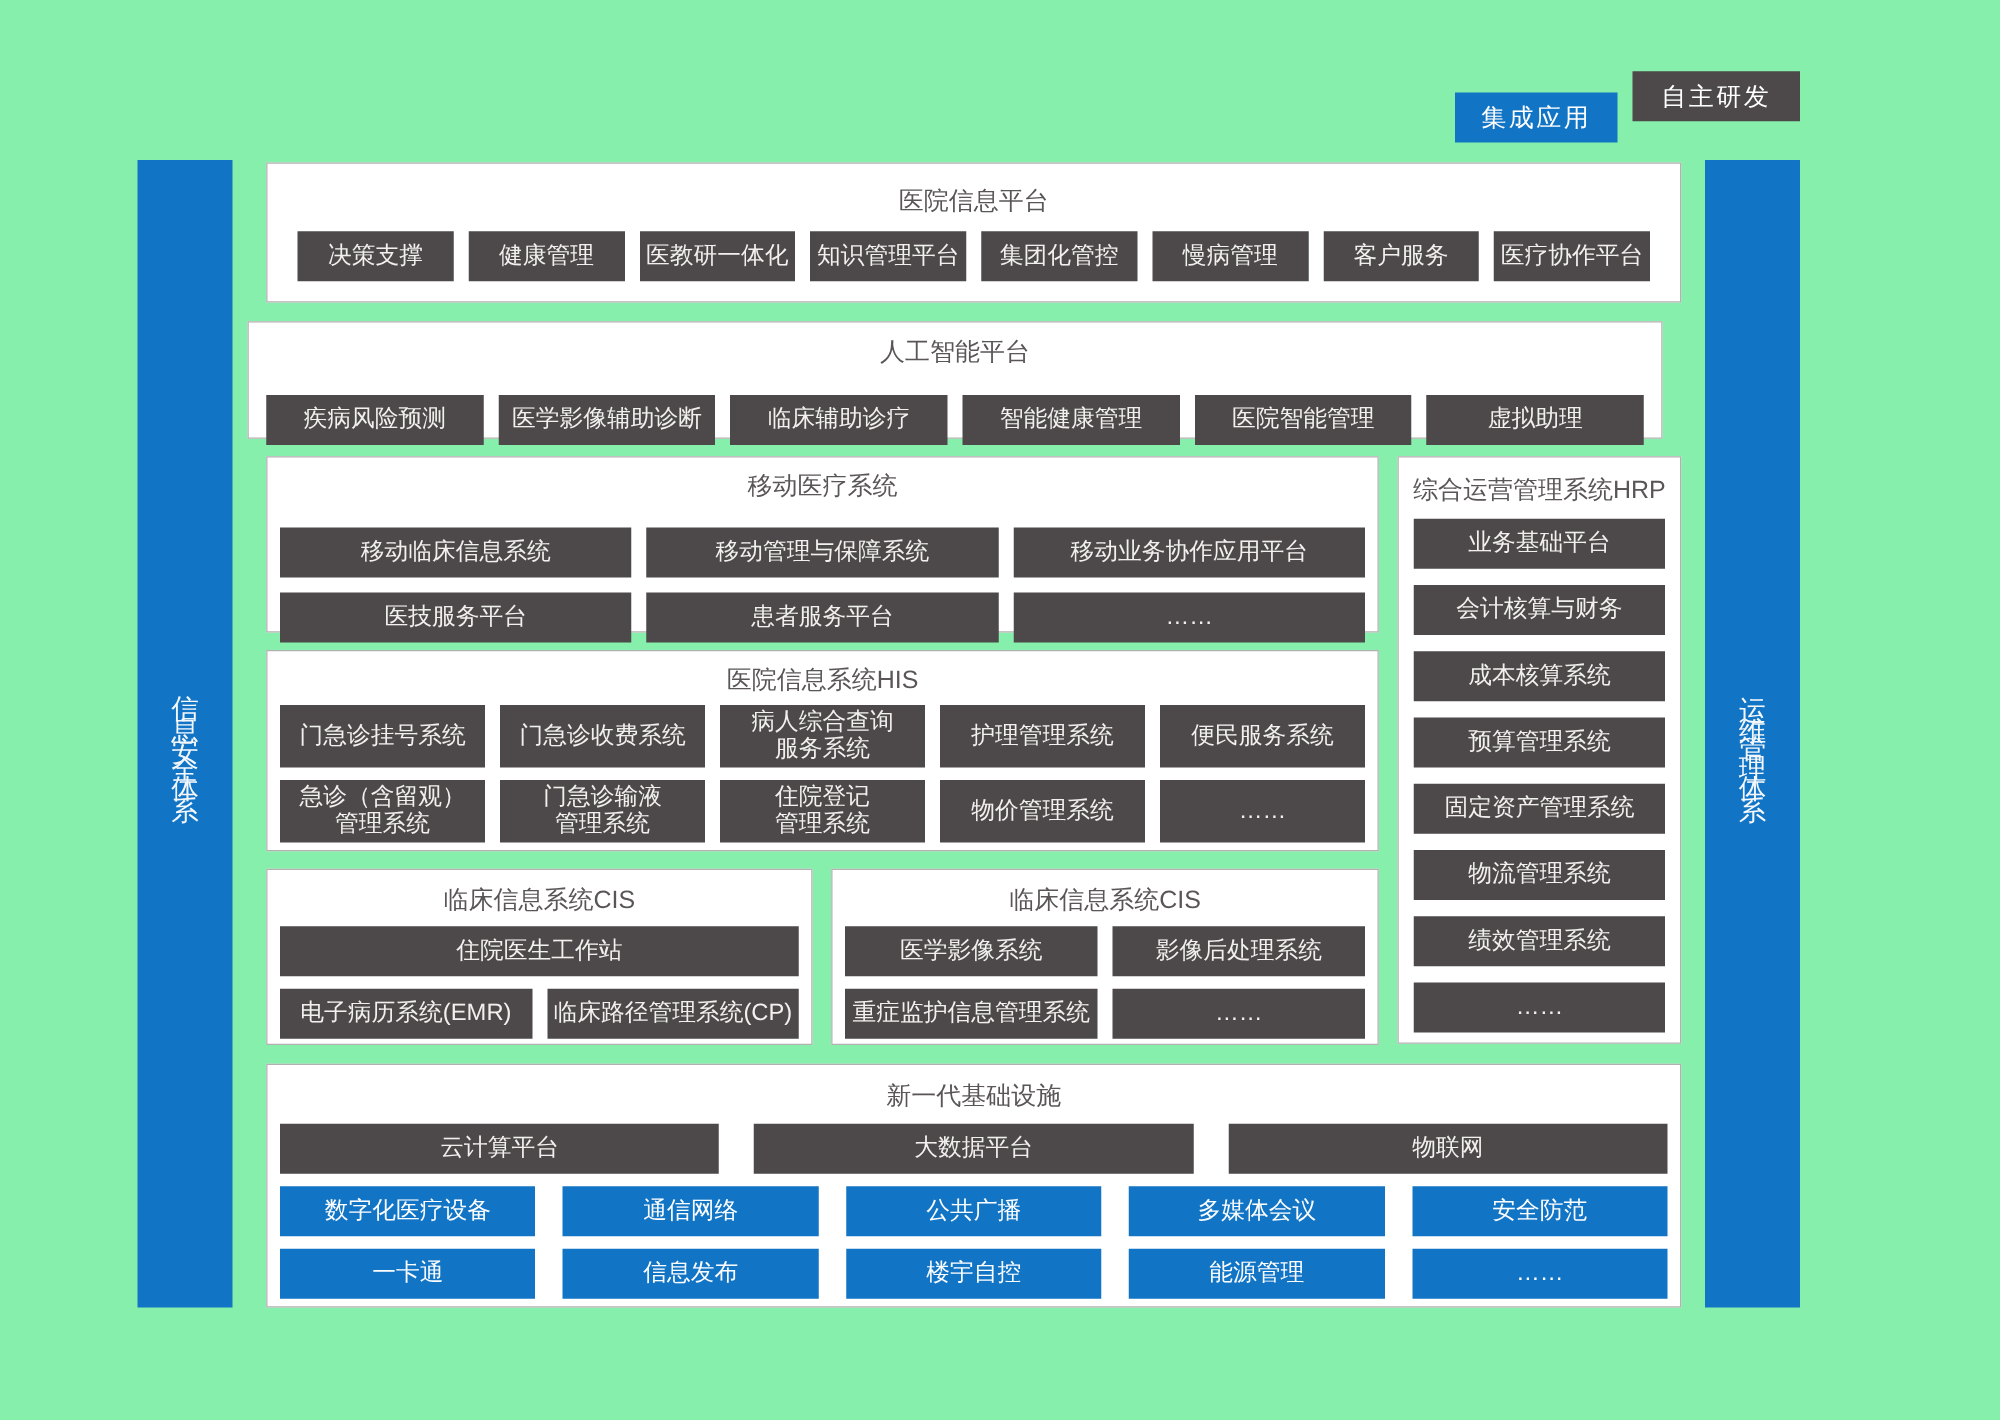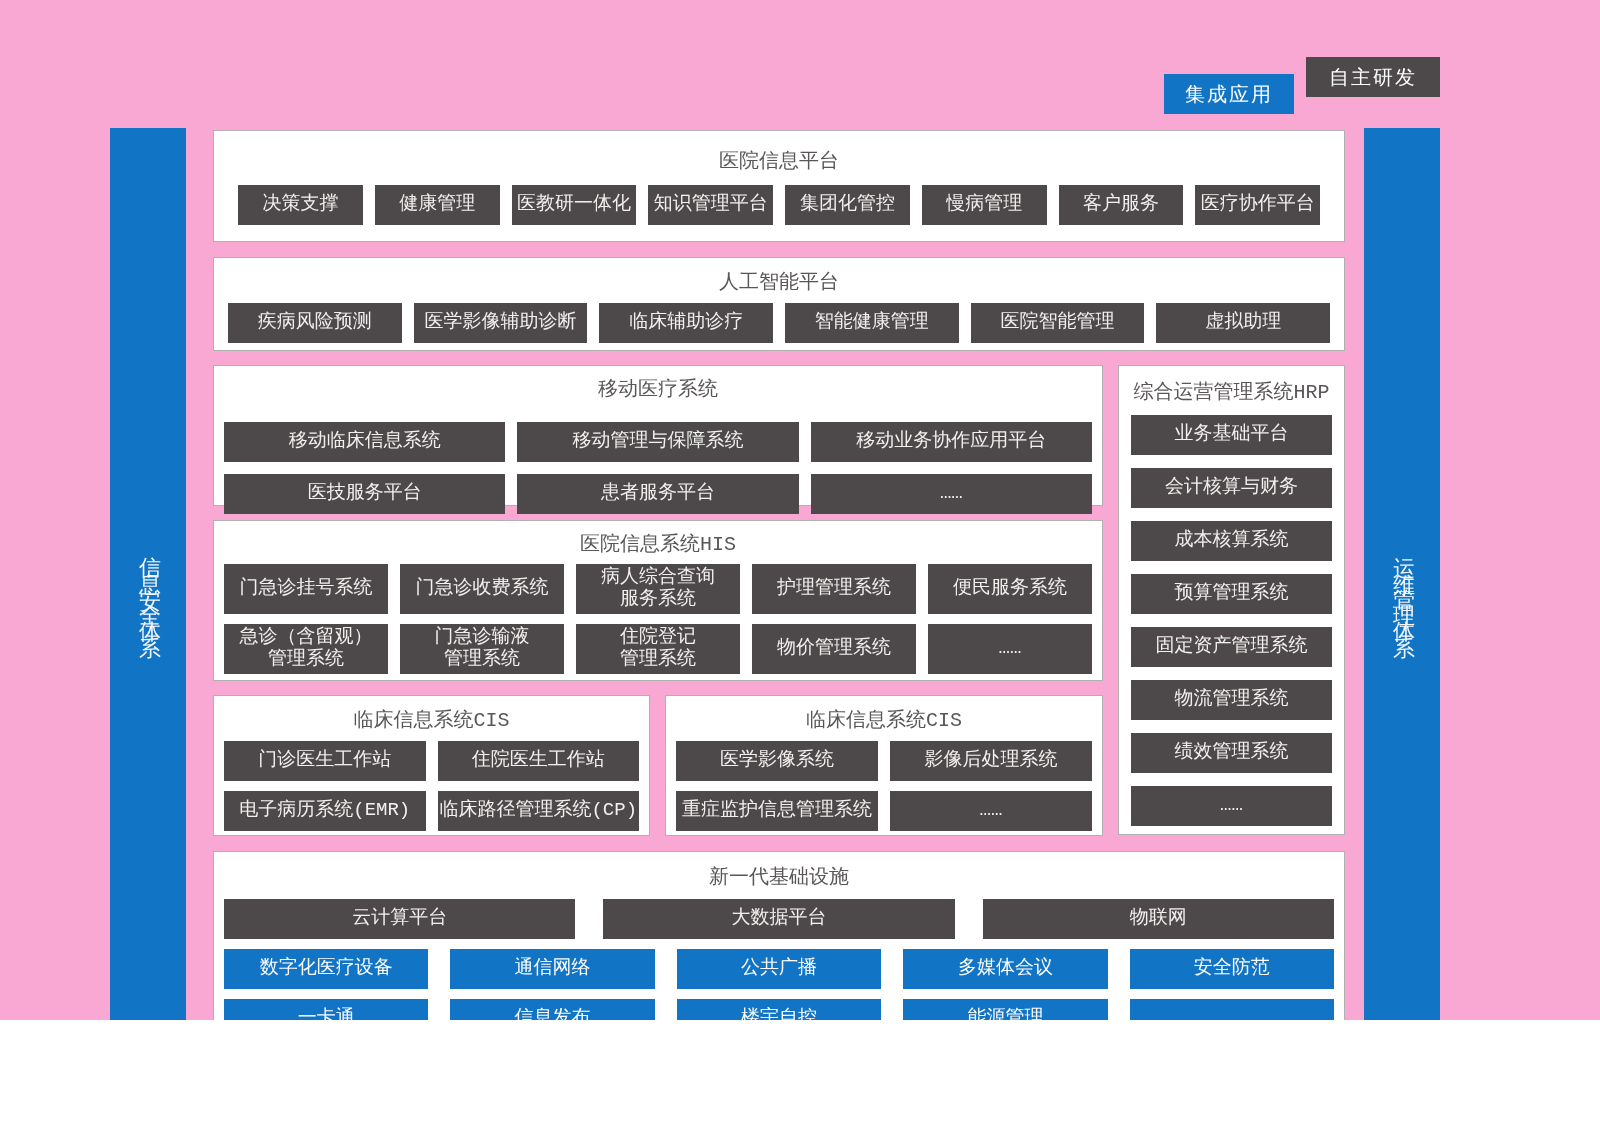--- a/index.html
+++ b/index.html
@@ -3,22 +3,22 @@
 <meta charset="utf-8">
 <style>
   :root{
     --blue:#1274c5;
     --dark:#4d494a;
     --border:#b3b0b1;
     --title:#5a5657;
   }
   html,body{margin:0;padding:0;background:#ffffff;}
   .canvas{
-    position:relative;width:1600px;height:1020px;background:#f9a8d4;
-    font-family:Liberation Mono, monospace;overflow:hidden;
+    position:relative;width:1600px;height:1136px;background:#86efac;
+    font-family:Liberation Sans, sans-serif;overflow:hidden;
   }
   .legend-chip{
     position:absolute;height:40px;display:flex;align-items:center;justify-content:center;
     color:#ffffff;font-size:20px;letter-spacing:2px;
   }
   #legend-integrated{left:1164px;top:74px;width:130px;background:var(--blue);}
   #legend-self{left:1306px;top:57px;width:134px;background:var(--dark);}
   .vbar{
     position:absolute;top:128px;width:76px;height:918px;background:var(--blue);
     display:flex;align-items:center;justify-content:center;
@@ -39,21 +39,21 @@
   .box{
     flex:1;min-height:40px;display:flex;align-items:center;justify-content:center;
     background:var(--dark);color:#f2f0ef;font-size:19px;text-align:center;
     white-space:pre-line;line-height:1.15;
   }
   .box.blue{background:var(--blue);color:#fbfdff;}
   
   #sec-platform{left:213px;top:130px;width:1132px;height:112px;}
   #sec-platform .section-title{padding-top:16px;}
   #sec-platform .row{padding:0 24px;}
-  #sec-ai{left:213px;top:257px;width:1132px;height:94px;}
+  #sec-ai{left:198px;top:257px;width:1132px;height:94px;gap:13px;}
   #sec-ai .section-title{padding:10px 0 8px;}
   #sec-ai .row{padding:0 14px;margin-bottom:8px;align-items:flex-end;}
   #sec-mobile{left:213px;top:365px;width:890px;height:141px;}
   #sec-mobile .section-title{padding:9px 0 20px;}
   #sec-mobile .row{padding:0 10px;}
   #sec-hrp{left:1118px;top:365px;width:227px;height:470px;}
   #sec-hrp .section-title{padding:12px 0 10px;letter-spacing:0;}
   .hrp-items{display:flex;flex-direction:column;gap:13px;padding:0 12px;}
   #sec-his{left:213px;top:520px;width:890px;height:161px;}
   #sec-his .section-title{padding:9px 0 7px;}
@@ -156,21 +156,20 @@
       <div class="box">住院登记
 管理系统</div>
       <div class="box">物价管理系统</div>
       <div class="box">……</div>
     </div>
   </div>
 
   <div id="sec-cis" class="section">
     <div class="section-title">临床信息系统CIS</div>
     <div class="row">
-      <div class="box">门诊医生工作站</div>
       <div class="box">住院医生工作站</div>
     </div>
     <div class="row">
       <div class="box">电子病历系统(EMR)</div>
       <div class="box">临床路径管理系统(CP)</div>
     </div>
   </div>
 
   <div id="sec-css" class="section">
     <div class="section-title">临床信息系统CIS</div>

